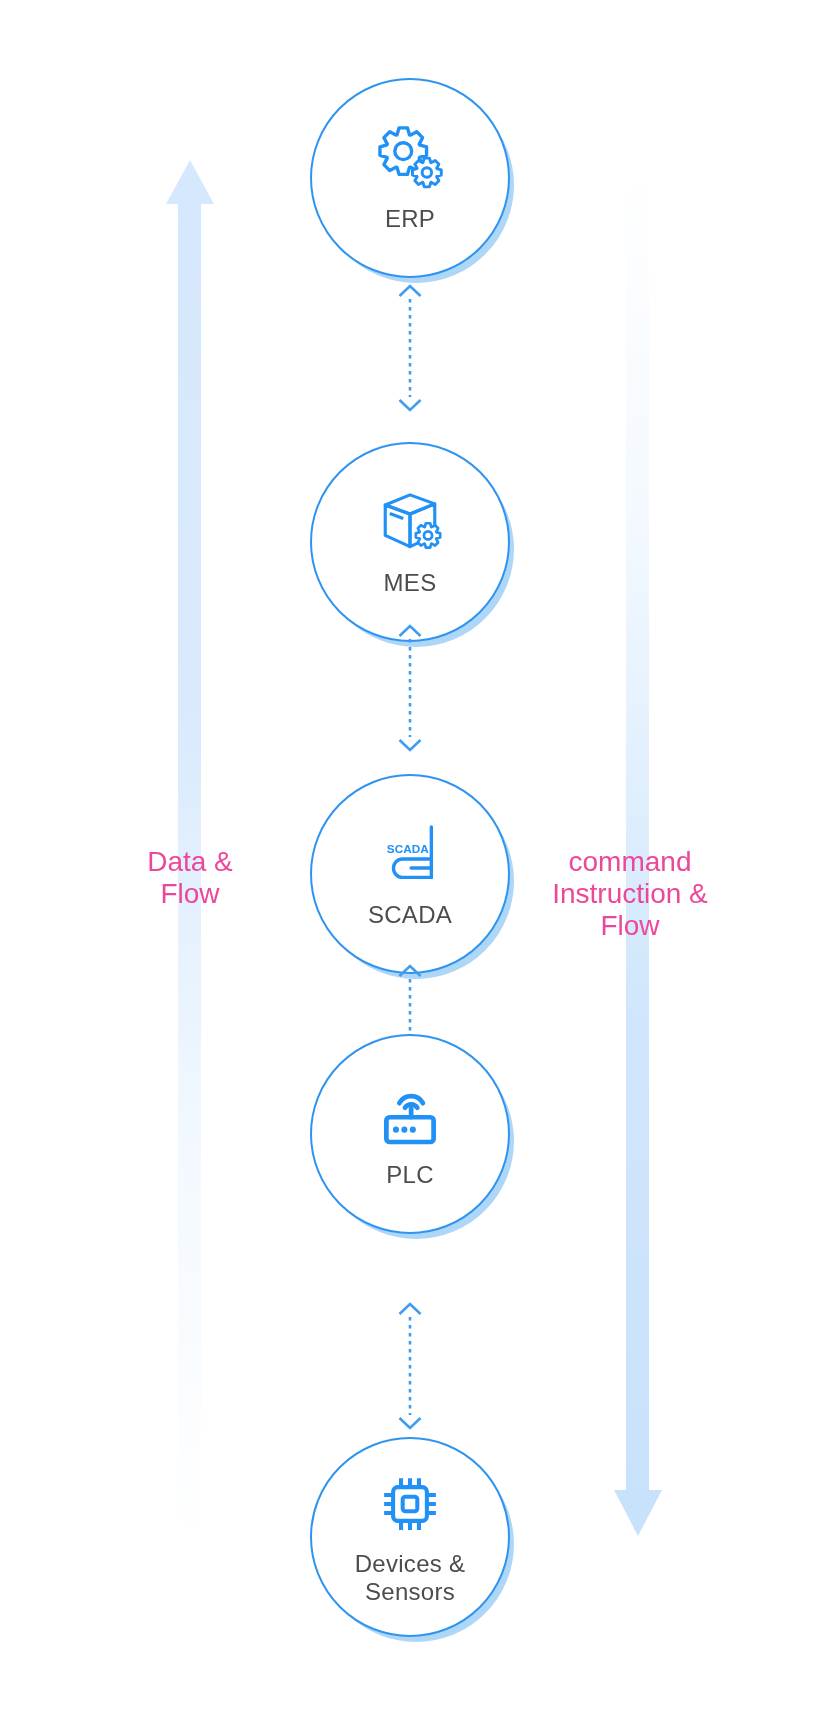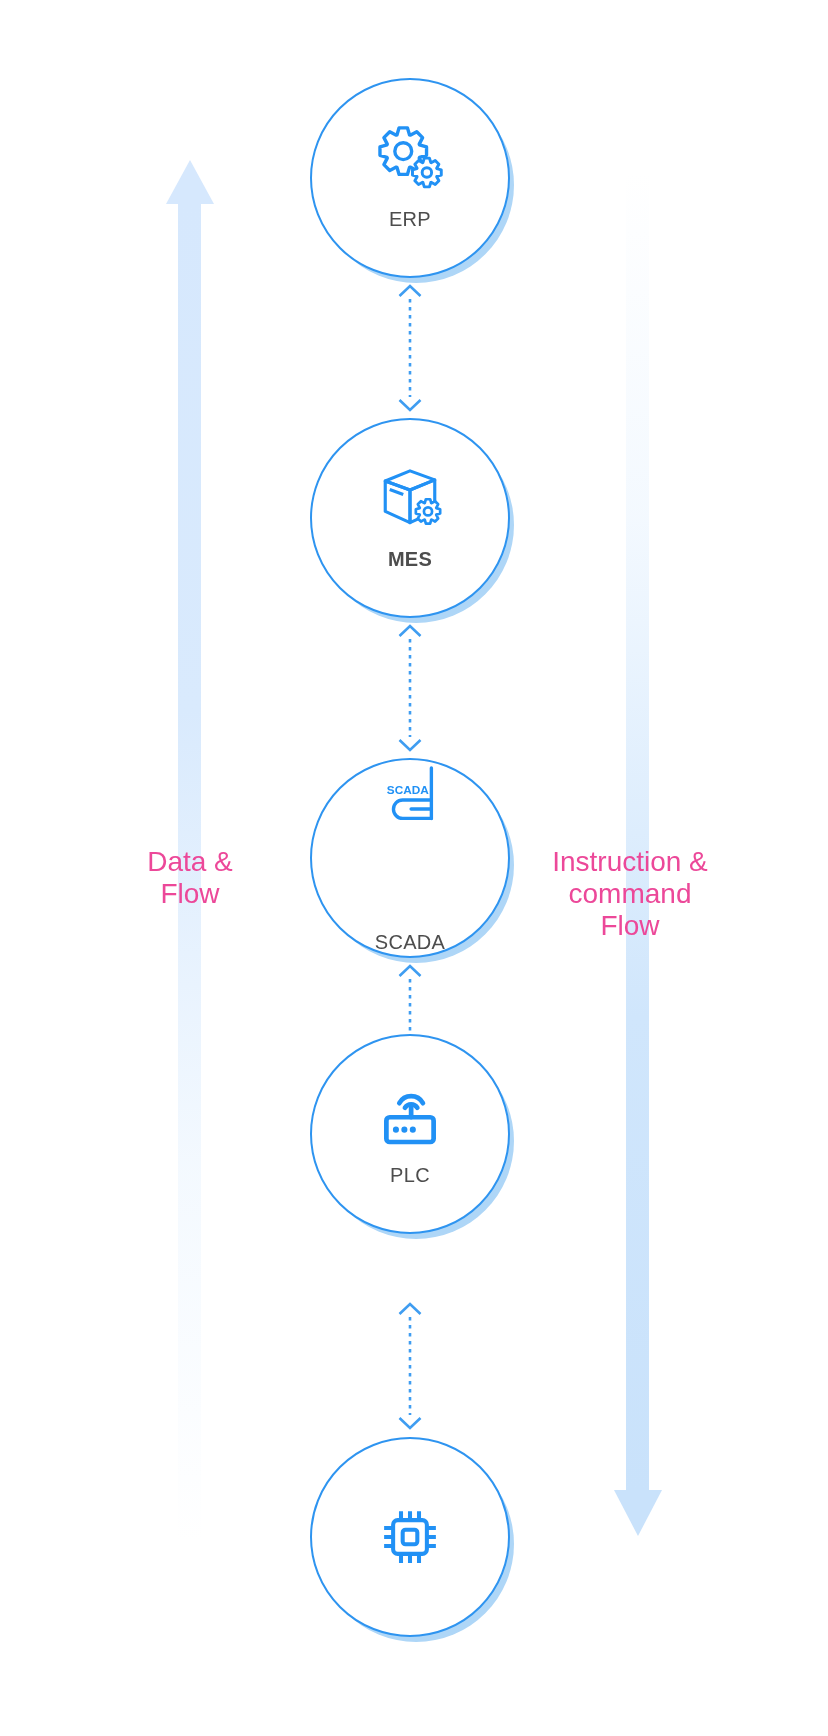--- a/index.html
+++ b/index.html
@@ -29,21 +29,21 @@
   }
   
   .node{
     position:absolute;left:310px;width:200px;height:200px;box-sizing:border-box;
     border:2.5px solid #2e94f0;border-radius:50%;background:#ffffff;
     box-shadow:6px 7px 0 -2px #aed6f7;
     display:flex;flex-direction:column;align-items:center;justify-content:center;
   }
   .node .icon{width:72px;height:72px;display:block;}
   .node .label{
-    margin-top:10px;font-size:20px;line-height:28px;color:#4d4d4d;
+    margin-top:10px;font-size:24px;line-height:28px;color:#4d4d4d;
     text-align:center;max-width:150px;letter-spacing:.3px;
   }
   
   .connector{position:absolute;left:394px;}
   .connector .chev{fill:none;stroke:#3f9df1;stroke-width:2.6;}
   .connector .dash{fill:none;stroke:#3f9df1;stroke-width:2.6;stroke-dasharray:3.5 4.5;}
   
   .flow-text{
     position:absolute;top:806px;width:220px;text-align:center;
     font-size:28px;line-height:32px;color:#ec4899;margin-top:40px;
@@ -77,41 +77,41 @@
     </svg>
     <div class="label">ERP</div>
   </div>
 
   <svg class="connector" style="top:282px;" width="32" height="132" viewBox="0 0 32 132">
     <polyline class="chev" points="5.5,14 16,4 26.5,14"></polyline>
     <line class="dash" x1="16" y1="17" x2="16" y2="115"></line>
     <polyline class="chev" points="5.5,118 16,128 26.5,118"></polyline>
   </svg>
 
-  <div class="node" style="top:418px;font-weight:bold;">
+  <div class="node" style="top:442px;">
     <svg class="icon" viewBox="0 0 64 64">
       <g class="ic" stroke-width="2.8">
         <polygon points="10,16 32,7 54,15 32,24"></polygon>
         <polygon points="10,16 10,43 32,53 32,24"></polygon>
         <polygon points="32,24 32,53 54,43 54,15"></polygon>
         <line x1="14" y1="23.5" x2="26" y2="28"></line>
       </g>
       <polygon fill="#ffffff" stroke="#2191f5" stroke-width="2.4" stroke-linejoin="round" points="55.4,40.1 58.8,41.1 58.8,44.9 55.4,45.9 55.3,46.2 57.0,49.3 54.3,52.0 51.2,50.3 50.9,50.4 49.9,53.8 46.1,53.8 45.1,50.4 44.8,50.3 41.7,52.0 39.0,49.3 40.7,46.2 40.6,45.9 37.2,44.9 37.2,41.1 40.6,40.1 40.7,39.8 39.0,36.7 41.7,34.0 44.8,35.7 45.1,35.6 46.1,32.2 49.9,32.2 50.9,35.6 51.2,35.7 54.3,34.0 57.0,36.7 55.3,39.8"></polygon>
       <circle cx="48" cy="43" r="3.6" fill="#ffffff" stroke="#2191f5" stroke-width="2.4"></circle>
     </svg>
     <div class="label">MES</div>
   </div>
 
   <svg class="connector" style="top:622px;" width="32" height="132" viewBox="0 0 32 132">
     <polyline class="chev" points="5.5,14 16,4 26.5,14"></polyline>
     <line class="dash" x1="16" y1="17" x2="16" y2="115"></line>
     <polyline class="chev" points="5.5,118 16,128 26.5,118"></polyline>
   </svg>
 
-  <div class="node" style="top:758px;justify-content:space-between;">
+  <div class="node" style="top:774px;">
     <svg class="icon" viewBox="0 0 64 64">
       <g class="ic" stroke-width="3" stroke-linecap="round">
         <line x1="51" y1="7" x2="51" y2="52"></line>
         <path d="M51,35.5 H25.5 A8.2,8.2 0 0 0 25.5,51.9 H51"></path>
         <line x1="33" y1="43.5" x2="51" y2="43.5"></line>
       </g>
       <text x="30" y="30" text-anchor="middle" font-size="10.5" font-weight="bold" fill="#2191f5" font-family="Liberation Sans, sans-serif">SCADA</text>
     </svg>
     <div class="label">SCADA</div>
   </div>
@@ -146,25 +146,26 @@
   </svg>
 
   <div class="node" style="top:1437px;">
     <svg class="icon" viewBox="0 0 64 64">
       <g class="ic" stroke-width="3.6">
         <rect x="17" y="17" width="30" height="30" rx="4"></rect>
         <rect x="25.5" y="25.5" width="13" height="13" rx="2.5"></rect>
         <path d="M24,17 V9 M32,17 V9 M40,17 V9 M24,47 V55 M32,47 V55 M40,47 V55 M17,24 H9 M17,32 H9 M17,40 H9 M47,24 H55 M47,32 H55 M47,40 H55"></path>
       </g>
     </svg>
+    <div class="label">Devices &amp; Sensors</div>
   </div>
 
   <div class="flow-text flow-text-left">
     <div>Data &amp;</div>
     <div>Flow</div>
   </div>
   <div class="flow-text flow-text-right">
+    <div>command</div>
     <div>Instruction &amp;</div>
-    <div>command</div>
     <div>Flow</div>
   </div>
 
 </div>
 
 </body></html>

